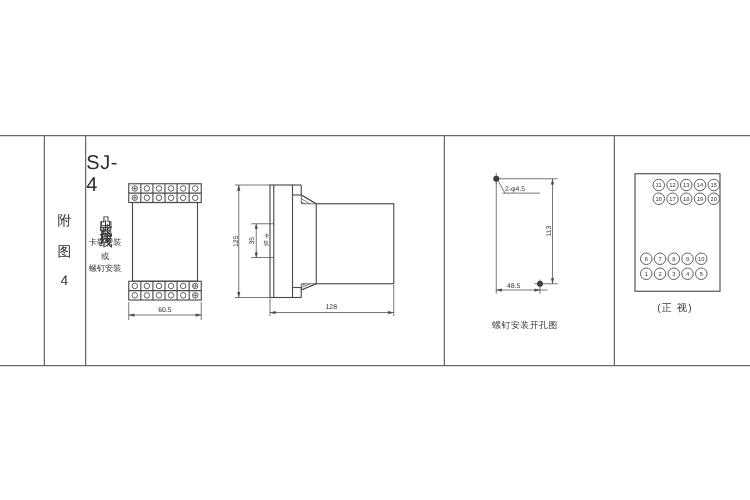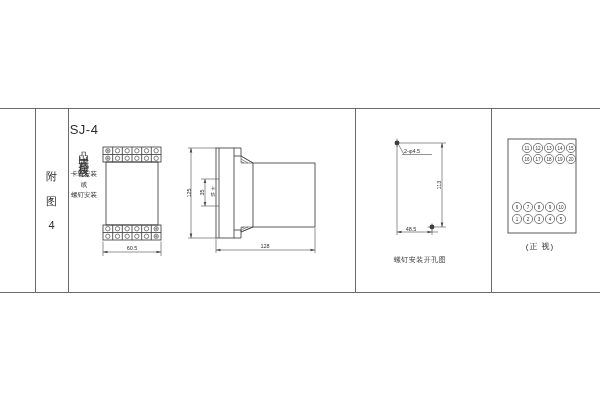--- a/index.html
+++ b/index.html
@@ -7,21 +7,21 @@
     width:600px;height:400px;background:#ffffff;position:relative;overflow:hidden;
     font-family:"Liberation Sans","DejaVu Sans",sans-serif;color:#3c3c3c;
   }
   .stage{position:absolute;left:0;top:0;width:600px;height:400px;}
   .hline{position:absolute;left:0;width:600px;height:1px;background:#6a6a6a;}
   .vline{position:absolute;top:108px;height:184px;width:1px;background:#6a6a6a;}
   .cell{position:absolute;top:108px;height:184px;display:flex;flex-direction:column;align-items:center;}
   .fig-label{left:35px;width:33px;justify-content:center;gap:10px;}
   .fig-label span{font-size:11px;color:#2e2e2e;}
   .title-col{left:69px;width:30px;padding-top:14px;box-sizing:border-box;}
-  .model{font-size:13px;letter-spacing:0.5px;color:#2e2e2e;margin-bottom:6px;}
+  .model{font-size:16px;letter-spacing:0.5px;color:#2e2e2e;margin-bottom:6px;}
   .vtitle{writing-mode:vertical-lr;text-orientation:upright;font-size:10.5px;letter-spacing:3px;color:#2e2e2e;line-height:1;}
   .note{margin-top:8px;font-size:6.5px;line-height:1.65;text-align:center;color:#2e2e2e;white-space:nowrap;}
   svg{position:absolute;overflow:visible;}
   svg text{fill:#333;font-family:"Liberation Sans","DejaVu Sans",sans-serif;}
   .dim{font-size:5.5px;}
   .cap{font-size:7px;letter-spacing:0.5px;}
   .cap2{font-size:8px;letter-spacing:1px;}
   .tno{font-size:4.6px;}
   .st{stroke:#4a4a4a;stroke-width:0.9;fill:none;}
   .thin{stroke:#4a4a4a;stroke-width:0.6;fill:none;}

